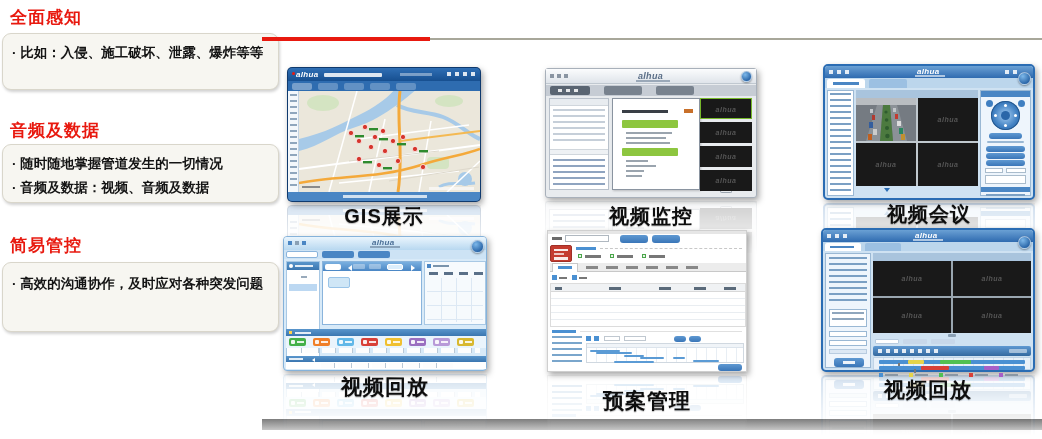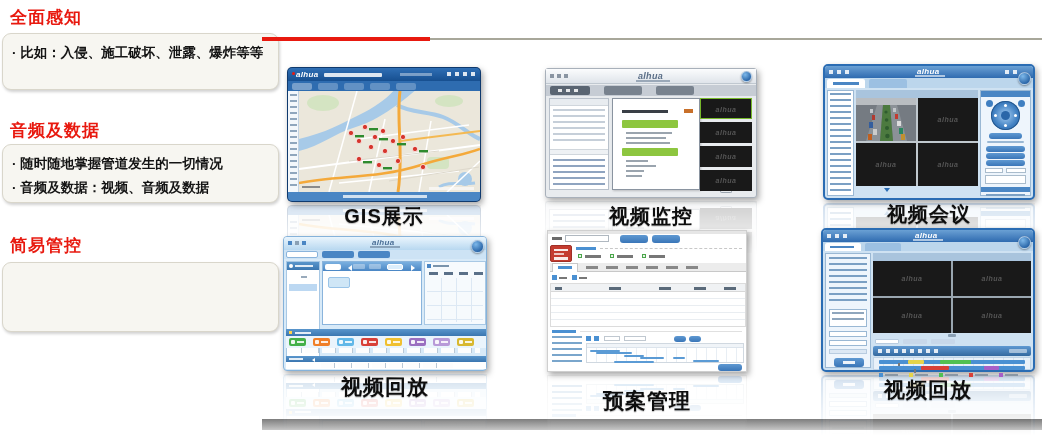--- a/index.html
+++ b/index.html
@@ -36,20 +36,21 @@
 <div class="bbox" style="top:33px;height:57px">
   <div class="bullet" style="line-height:24px">比如：入侵、施工破坏、泄露、爆炸等等</div>
 </div>
 <div class="sec-h" style="top:119px">音频及数据</div>
 <div class="bbox" style="top:144px;height:59px">
   <div class="bullet" style="line-height:24px">随时随地掌握管道发生的一切情况</div>
   <div class="bullet" style="line-height:24px">音频及数据：视频、音频及数据</div>
 </div>
 <div class="sec-h" style="top:234px">简易管控</div>
 <div class="bbox" style="top:262px;height:70px">
+  <div class="bullet" style="line-height:28px">高效的沟通协作，及时应对各种突发问题</div>
 </div>
 
 <div class="abs" style="left:262px;top:37px;width:168px;height:4px;background:#e8190f"></div>
 <div class="abs" style="left:430px;top:38px;width:612px;height:2px;background:#a8a79a"></div>
 <div class="abs" style="left:262px;top:419px;width:780px;height:11px;background:linear-gradient(#7d7d7d,#c6c6c6)"></div>
 
 <div class="app" style="left:287px;top:67px;width:194px;height:135px;border-radius:5px;background:#0f3a6e">
   <div class="abs" style="left:1px;top:1px;right:1px;height:13px;border-radius:4px 4px 0 0;background:linear-gradient(#2f6fb5,#174f90)">
     <span class="abs" style="left:4px;top:4px;width:3px;height:3px;border-radius:50%;background:#e8190f"></span>
     <span class="brand abs" style="left:8px;top:2px;font-size:8px;color:#fff">alhua</span>

